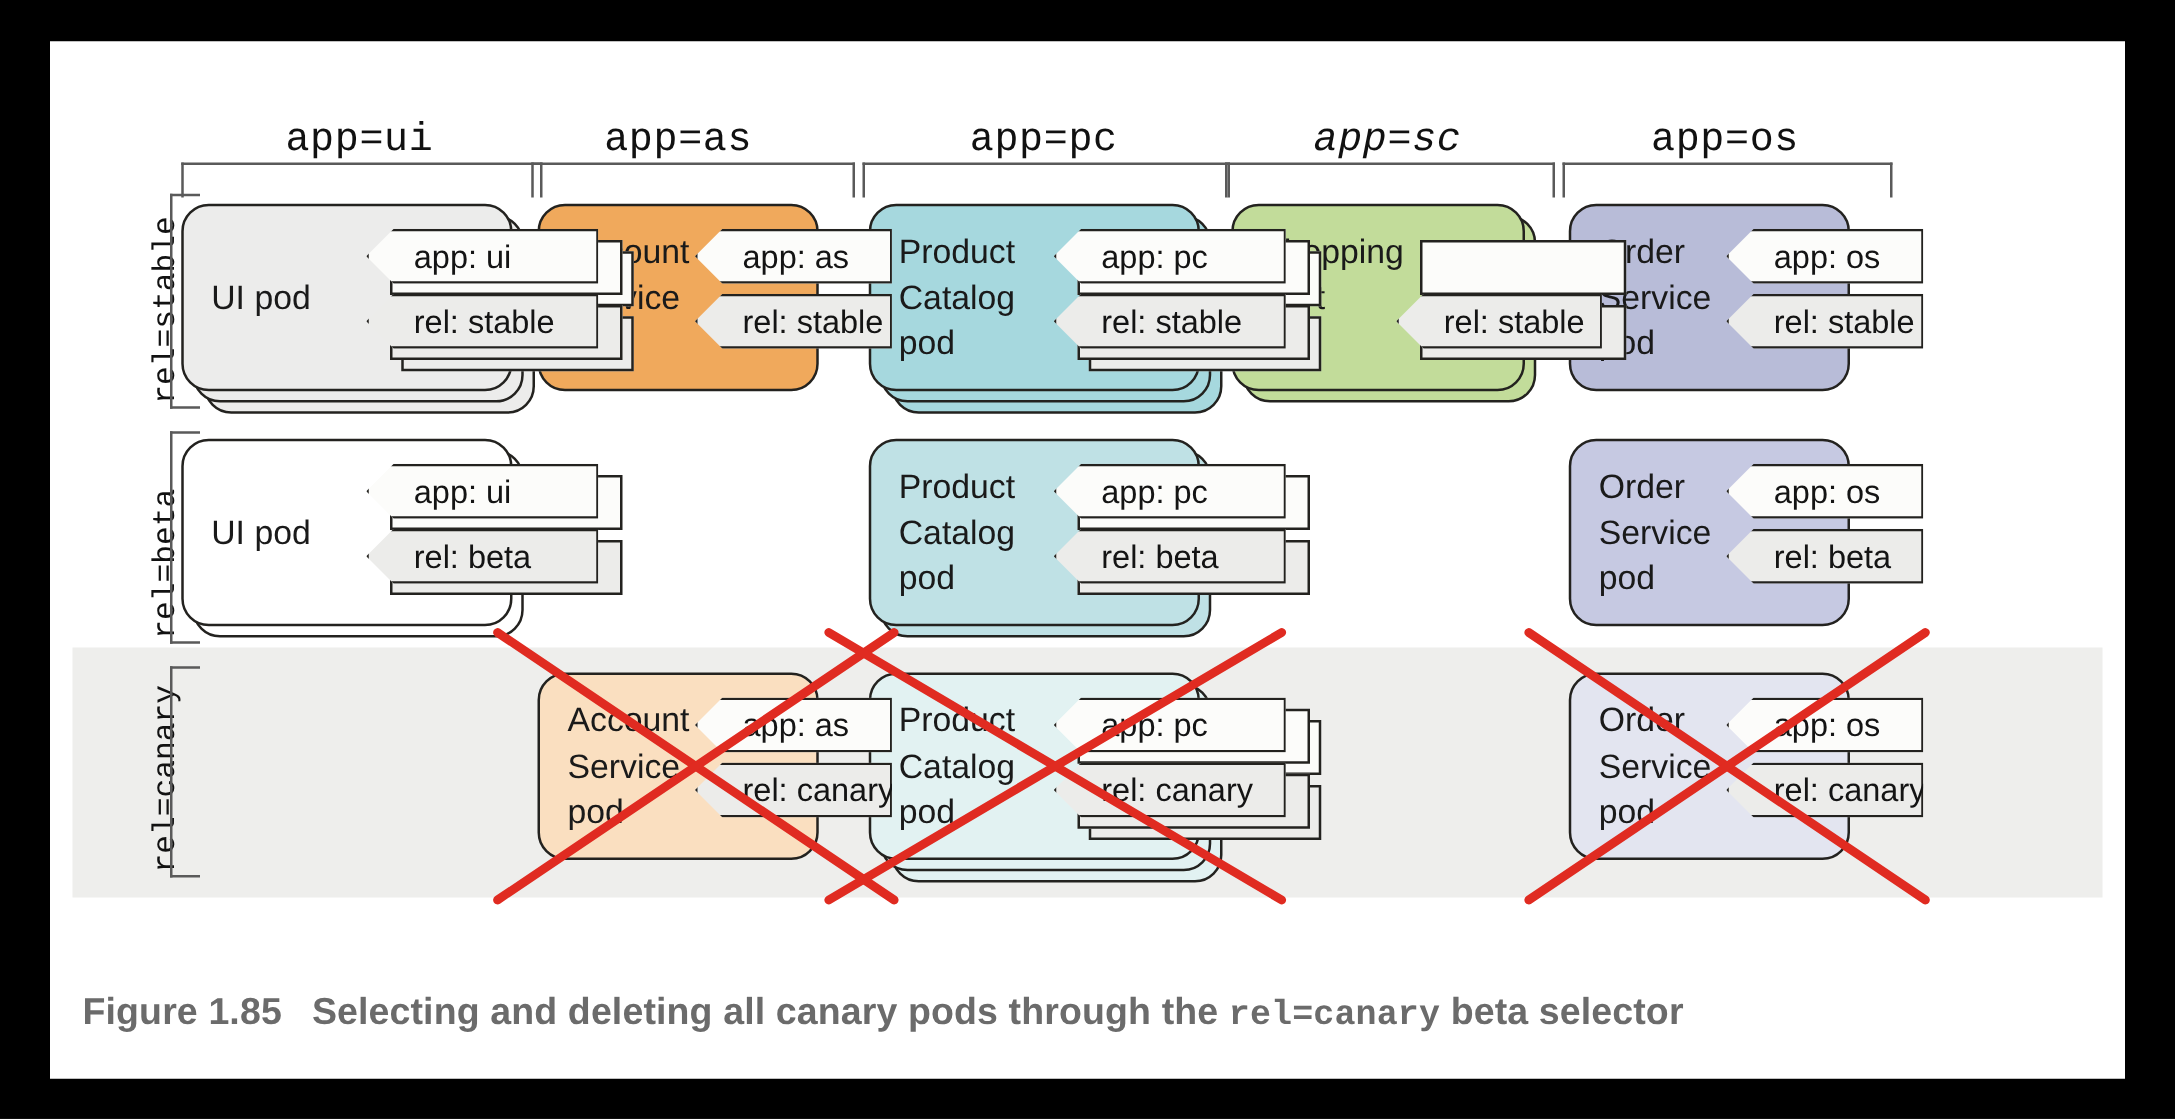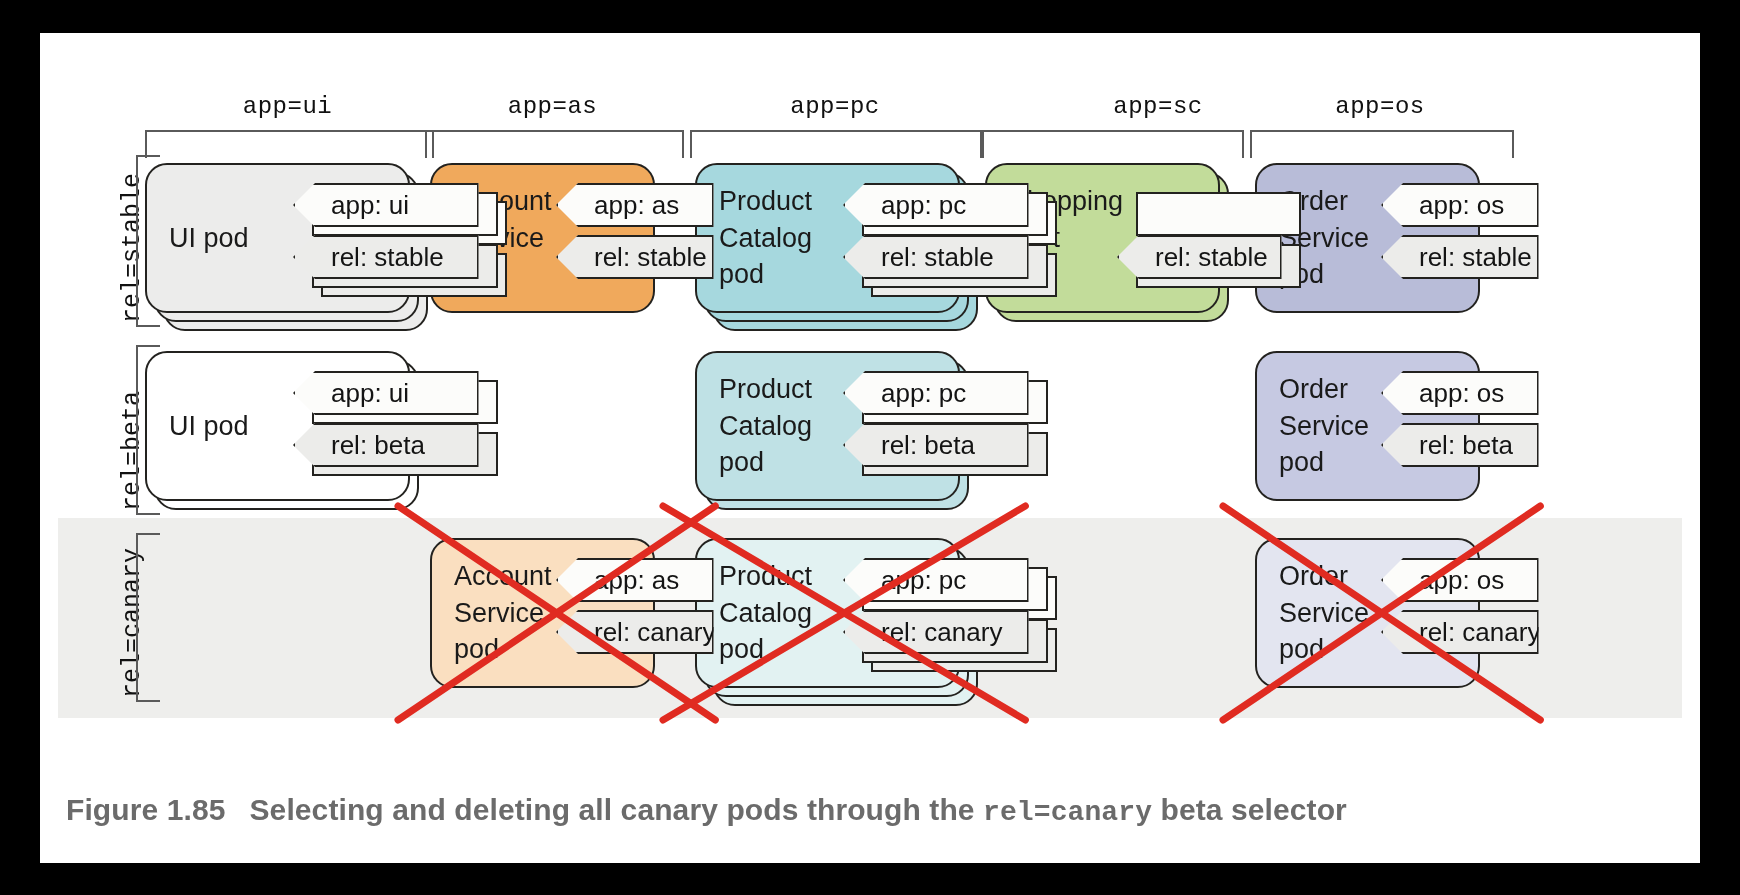--- a/index.html
+++ b/index.html
@@ -7,21 +7,21 @@
 
   #page{position:absolute;left:40px;top:33px;width:1660px;height:830px;background:#ffffff;}
 
   
   #diagram{position:absolute;left:0;top:0;width:1660px;height:740px;}
 
   .canary-band{position:absolute;left:18px;top:485px;width:1624px;height:200px;background:#eeeeec;}
 
   
   .col-head{position:absolute;top:60px;font-family:"Liberation Mono",monospace;
-            font-size:24px;color:#111;text-align:center;letter-spacing:.5px;}
+            font-size:32px;color:#111;text-align:center;letter-spacing:.5px;}
   .col-bracket{position:absolute;top:97px;height:26px;border:2px solid #5a5a5a;border-bottom:none;}
 
   
   .row-label{position:absolute;font-family:"Liberation Mono",monospace;font-size:25px;color:#111;
              transform:rotate(-90deg);transform-origin:left top;white-space:nowrap;}
   .row-bracket{position:absolute;left:96px;width:22px;border:2px solid #5a5a5a;border-right:none;}
 
   
   .cell{position:absolute;}
   .podshell{position:absolute;border:2.5px solid #23221f;border-radius:22px;box-sizing:border-box;}
@@ -49,25 +49,25 @@
 </head>
 <body>
 
 <div id="page">
 
   <div id="diagram">
     <div class="canary-band"></div>
     <div id="layers">
         <div class="col-head" style="left: 65px; width: 365px;">app=ui</div>
         <div class="col-bracket" style="left: 105px; width: 285px;"></div>
-        <div class="col-head" style="left: 345px; width: 335px;">app=as</div>
+        <div class="col-head" style="left: 335px; width: 335px;">app=as</div>
         <div class="col-bracket" style="left: 385px; width: 255px;"></div>
         <div class="col-head" style="left: 610px; width: 370px;">app=pc</div>
         <div class="col-bracket" style="left: 650px; width: 290px;"></div>
-        <div class="col-head" style="left: 948px; width: 340px;">app=sc</div>
+        <div class="col-head" style="left: 900px; width: 340px; font-style: italic;">app=sc</div>
         <div class="col-bracket" style="left: 940px; width: 260px;"></div>
         <div class="col-head" style="left: 1170px; width: 340px;">app=os</div>
         <div class="col-bracket" style="left: 1210px; width: 260px;"></div>
         <div class="row-label" style="left: 78px; top: 290px;">rel=stable</div>
         <div class="row-bracket" style="top: 122px; height: 168px;"></div>
         <div class="row-label" style="left: 78px; top: 478px;">rel=beta</div>
         <div class="row-bracket" style="top: 312px; height: 166px;"></div>
         <div class="row-label" style="left: 78px; top: 665px;">rel=canary</div>
         <div class="row-bracket" style="top: 500px; height: 165px;"></div>
         <div class="cell" style="left: 105px; top: 130px; width: 265px; height: 150px;">

